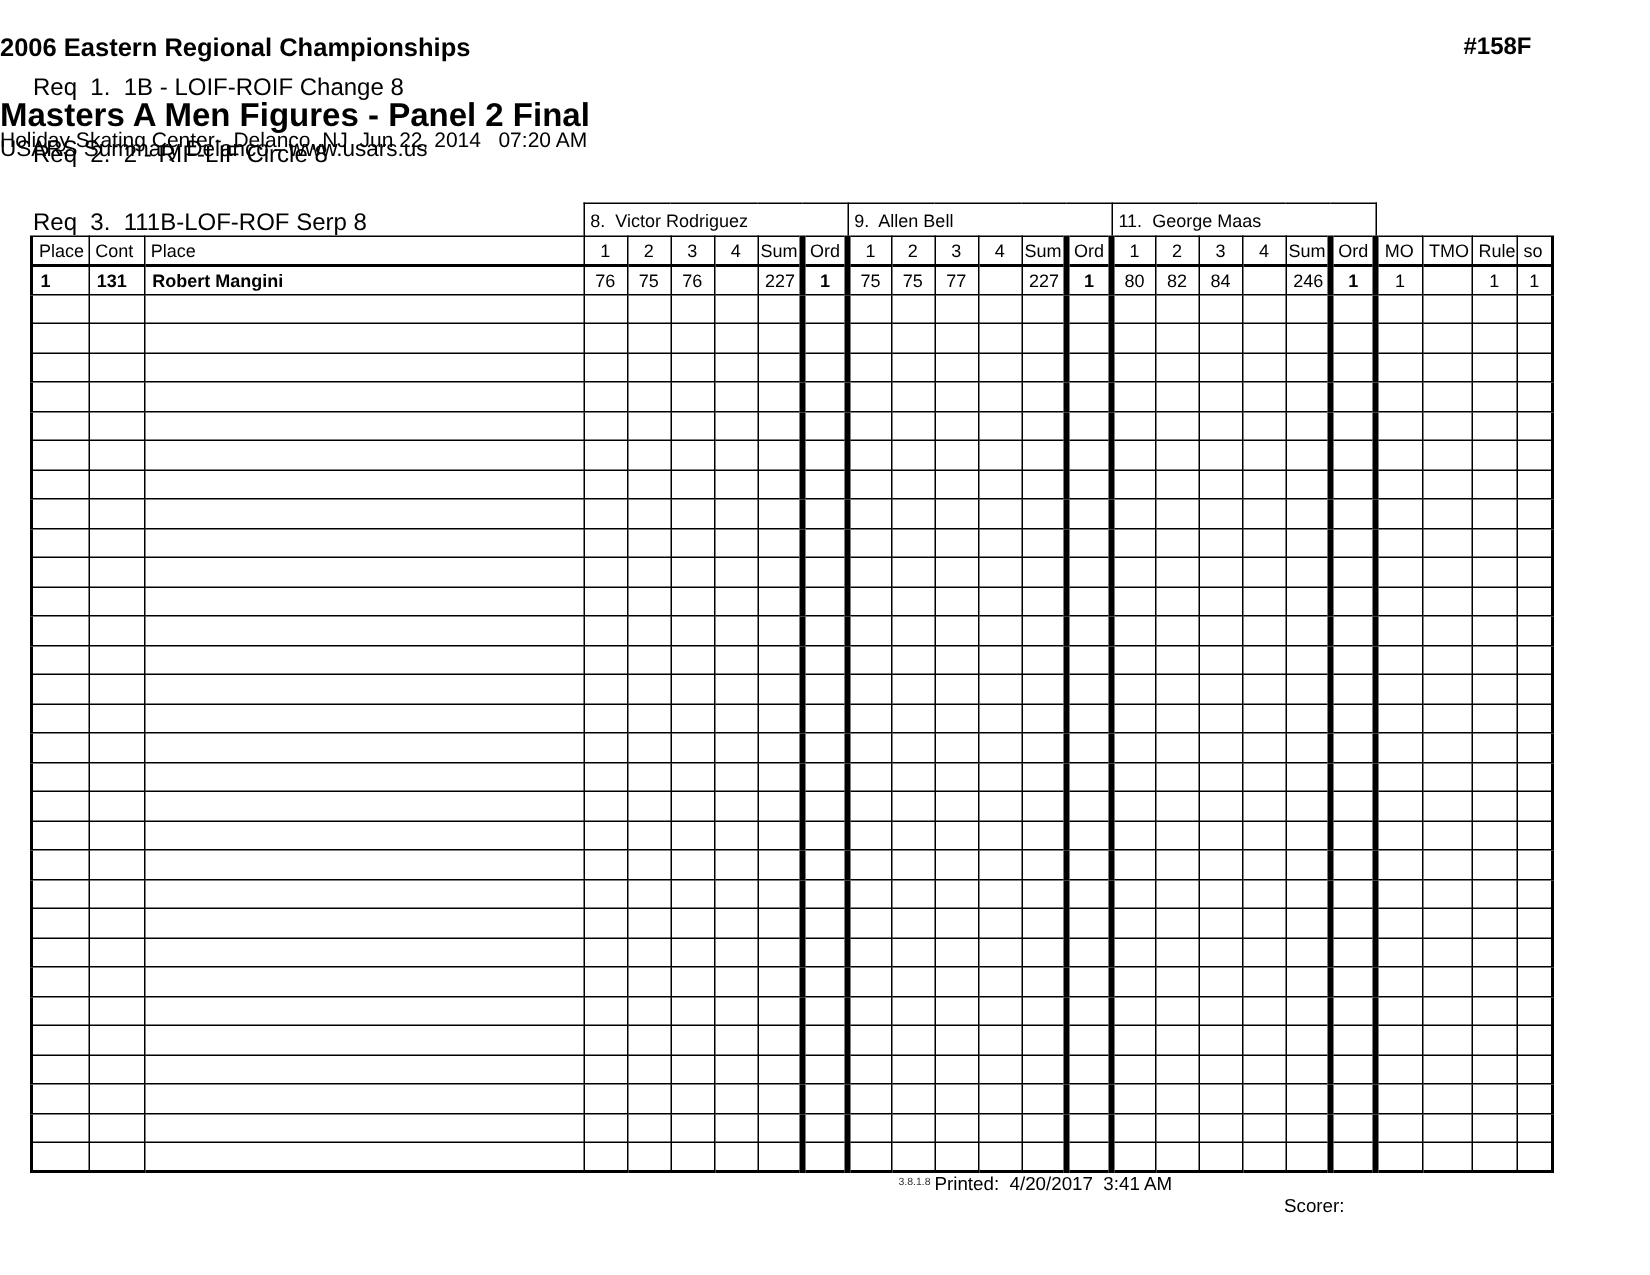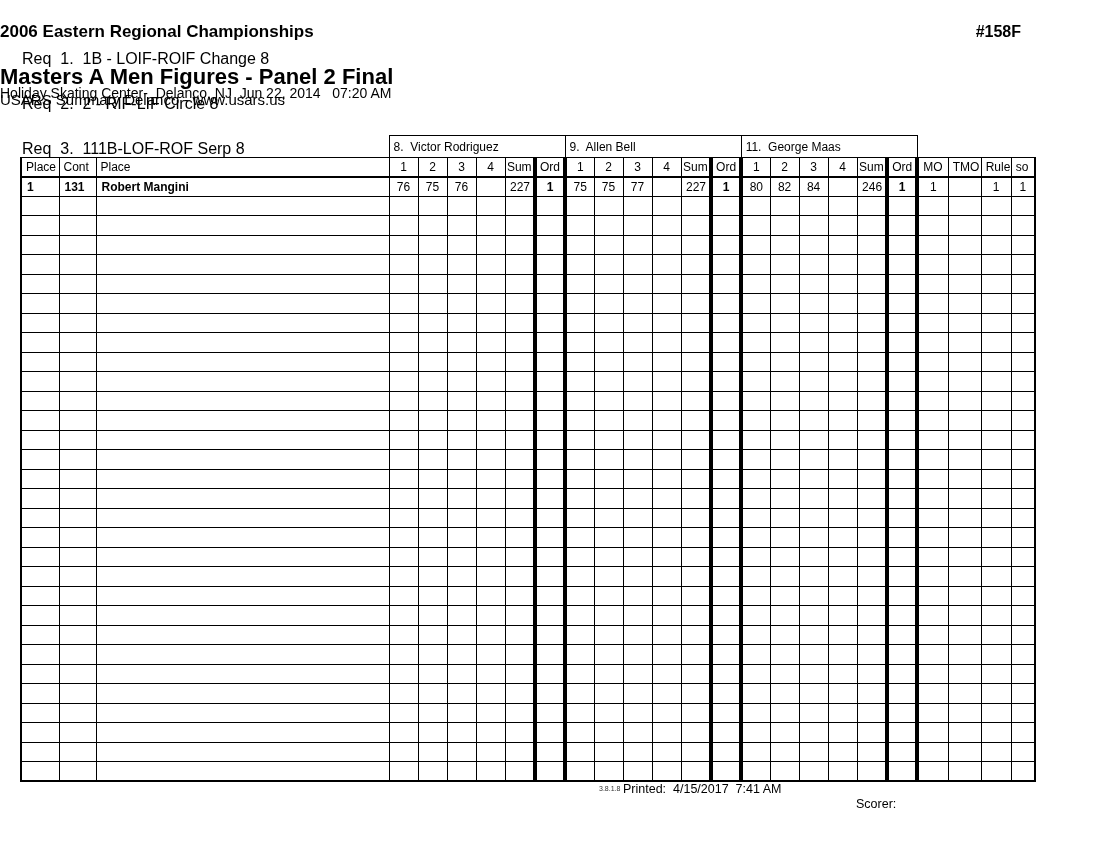--- a/index.html
+++ b/index.html
@@ -963,15 +963,15 @@
         <td class="cc"></td>
         <td class="cc"></td>
         <td class="cc"></td>
         <td class="cc elast"></td>
       </tr>
     </tbody>
 </table>
 
 <div class="footer">
   <span class="version">3.8.1.8</span>
-  <span class="printed">Printed:  4/15/2017  7:41 AM</span>
+  <span class="printed">Printed:  4/20/2017  3:41 AM</span>
   <span class="scorer">Scorer:</span>
 </div>
 
 </body></html>

